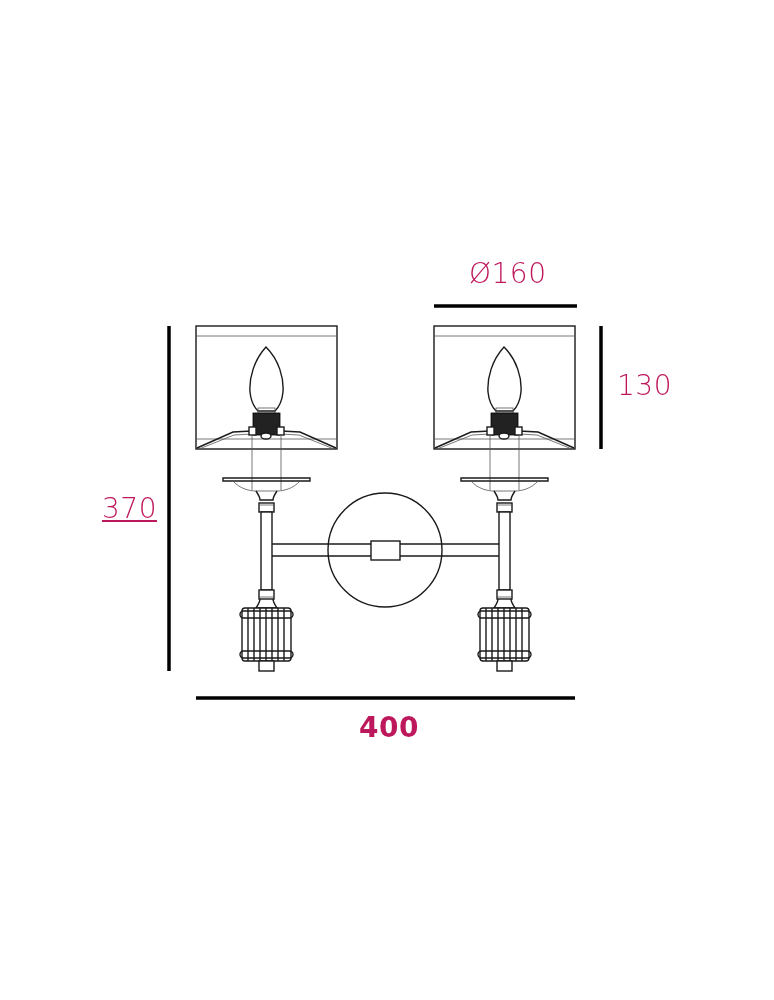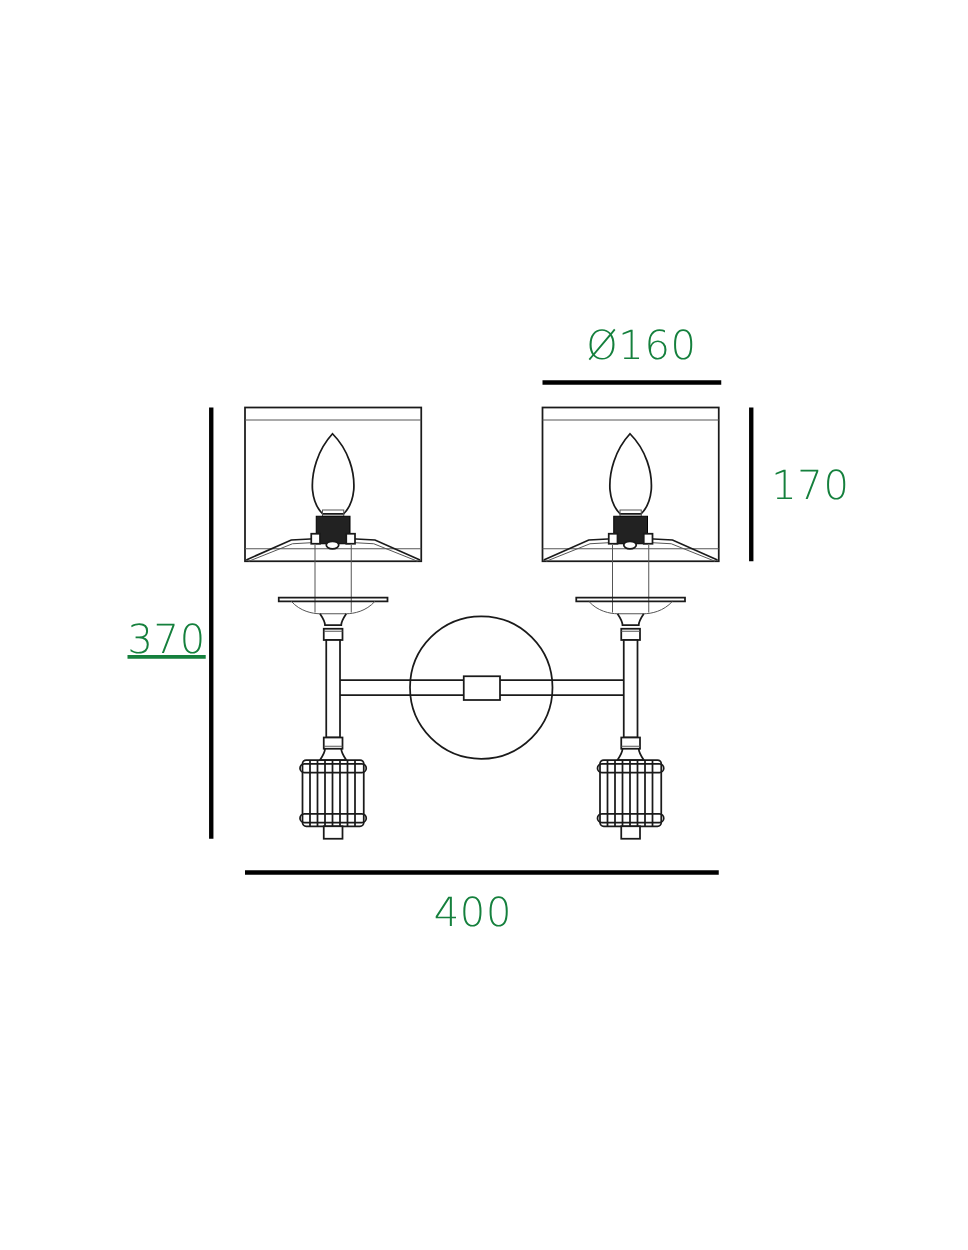--- a/index.html
+++ b/index.html
@@ -1,22 +1,22 @@
 <!DOCTYPE html>
 <html><head>
   <meta charset="utf-8">
   <style>
     html, body { margin: 0; padding: 0; background: #ffffff; }
     body { width: 774px; height: 1000px; position: relative; overflow: hidden; }
     #drawing { position: absolute; left: 0; top: 0; width: 774px; height: 1000px; }
     .dim-label {
       position: absolute;
       font-family: "DejaVu Sans", sans-serif;
-      font-size: 32px;
-      color: #15803d;
+      font-size: 28px;
+      color: #be185d;
       font-weight: 300;
       letter-spacing: 0.5px;
       line-height: 1;
       white-space: nowrap;
       text-align: center;
     }
     .ln { fill: none; stroke: #1a1a1a; stroke-width: 1.4; }
     .lt { fill: none; stroke: #555; stroke-width: 0.8; }
     .dim { stroke: #000; stroke-width: 3.5; }
     .dark { fill: #222; stroke: #000; stroke-width: 0.8; }
@@ -122,15 +122,15 @@
 
   <g>
     <circle class="ln" cx="385" cy="550" r="57"></circle>
     <line class="ln" x1="272" y1="544" x2="499" y2="544"></line>
     <line class="ln" x1="272" y1="556" x2="499" y2="556"></line>
     <rect class="wht" x="371" y="541" width="29" height="19"></rect>
   </g>
 </svg>
 
 <div class="dim-label" style="left:469px; top:260px;">Ø160</div>
-<div class="dim-label" style="left:617px; top:372px;">170</div>
+<div class="dim-label" style="left:617px; top:372px;">130</div>
 <div class="dim-label" style="left:102px; top:495px;text-decoration:underline;">370</div>
-<div class="dim-label" style="left:347px; top:714px;">400</div>
+<div class="dim-label" style="left:359px; top:714px;font-weight:bold;">400</div>
 
 </body></html>

